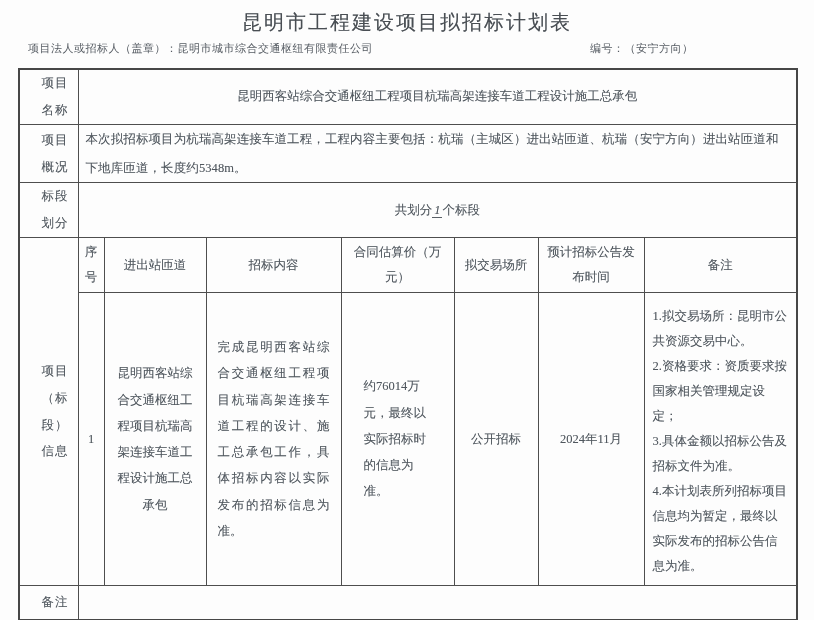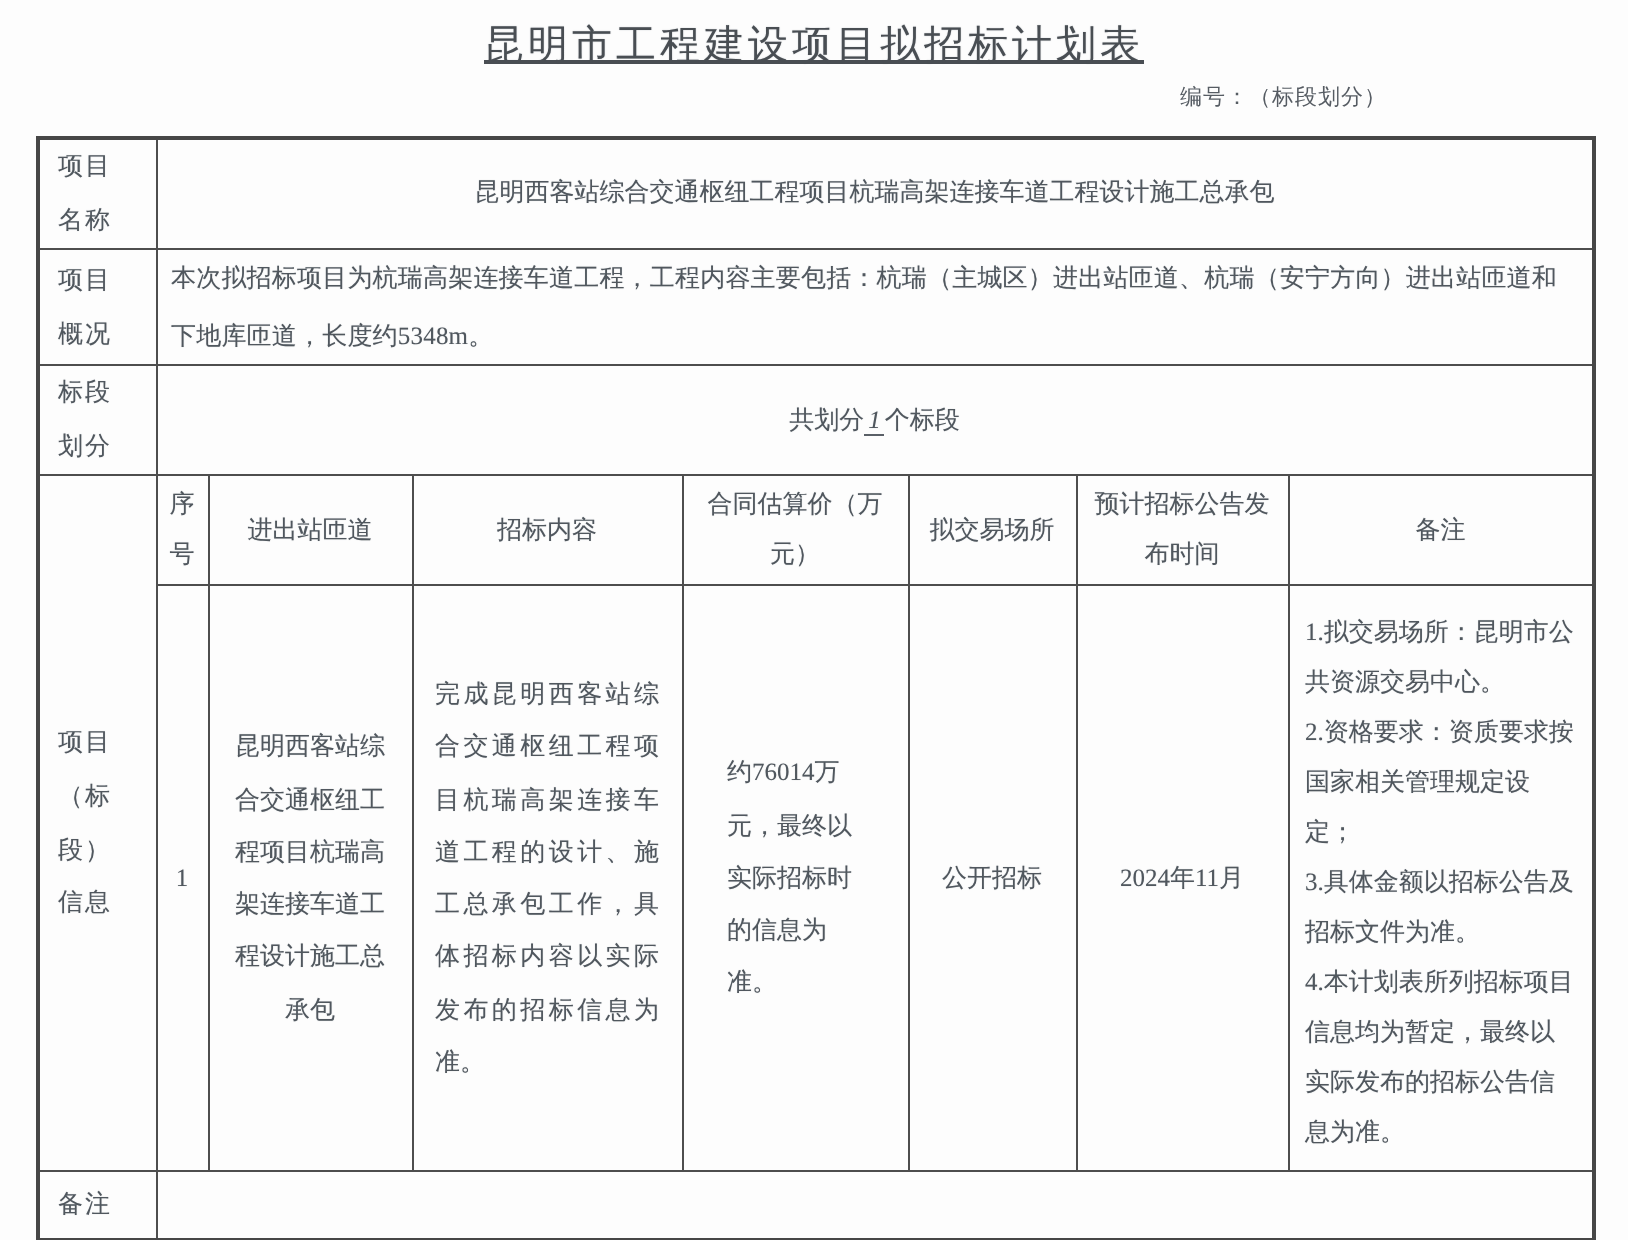--- a/index.html
+++ b/index.html
@@ -12,21 +12,20 @@
     overflow: hidden;
   }
   .doc-title {
     position: absolute;
     top: 9px; left: 0; width: 814px;
     text-align: center;
     font-size: 20px;
     letter-spacing: 2px;
     color: #494e53;
     text-shadow: 0 0 0.6px rgba(90,100,110,0.45);
-    text-decoration: underline;
   }
   .subheader {
     position: absolute;
     top: 41px; left: 0; width: 814px; height: 16px;
     font-size: 11px;
     color: #565c63;
   }
   .subheader .legal { position: absolute; left: 28px; top: 0; letter-spacing: 0.5px; }
   .subheader .number { position: absolute; left: 590px; top: 0; letter-spacing: 0.5px; }
 
@@ -46,21 +45,21 @@
     text-shadow: 0 0 0.5px rgba(90,100,110,0.35);
   }
   tr.r1 td { height: 54px; }
   tr.r2 td { height: 58px; }
   tr.r3 td { height: 50px; }
   tr.r4 td { height: 55px; }
   tr.r5 td { height: 293px; }
   tr.r6 td { height: 34px; }
 
   td.lbl {
-    text-align: left;
+    text-align: right;
     line-height: 2.15;
     padding: 0 9px;
     letter-spacing: 1px;
   }
   td.center { text-align: center; }
   td.overview {
     text-align: left;
     padding: 0 7px;
     font-size: 13px;
     line-height: 2.3;
@@ -99,21 +98,22 @@
     border-bottom: 1px solid #5a6067;
     padding: 0 2px;
   }
 </style>
 </head>
 <body>
 
 <div class="doc-title">昆明市工程建设项目拟招标计划表</div>
 
 <div class="subheader">
-  <span class="number">编号：（标段划分）</span>
+  <span class="legal">项目法人或招标人（盖章）：昆明市城市综合交通枢纽有限责任公司</span>
+  <span class="number">编号：（安宁方向）</span>
 </div>
 
 <table class="plan">
   <colgroup>
     <col style="width:59px">
       <col style="width:26px">
       <col style="width:102px">
       <col style="width:135px">
     <col style="width:113px">
       <col style="width:84px">

